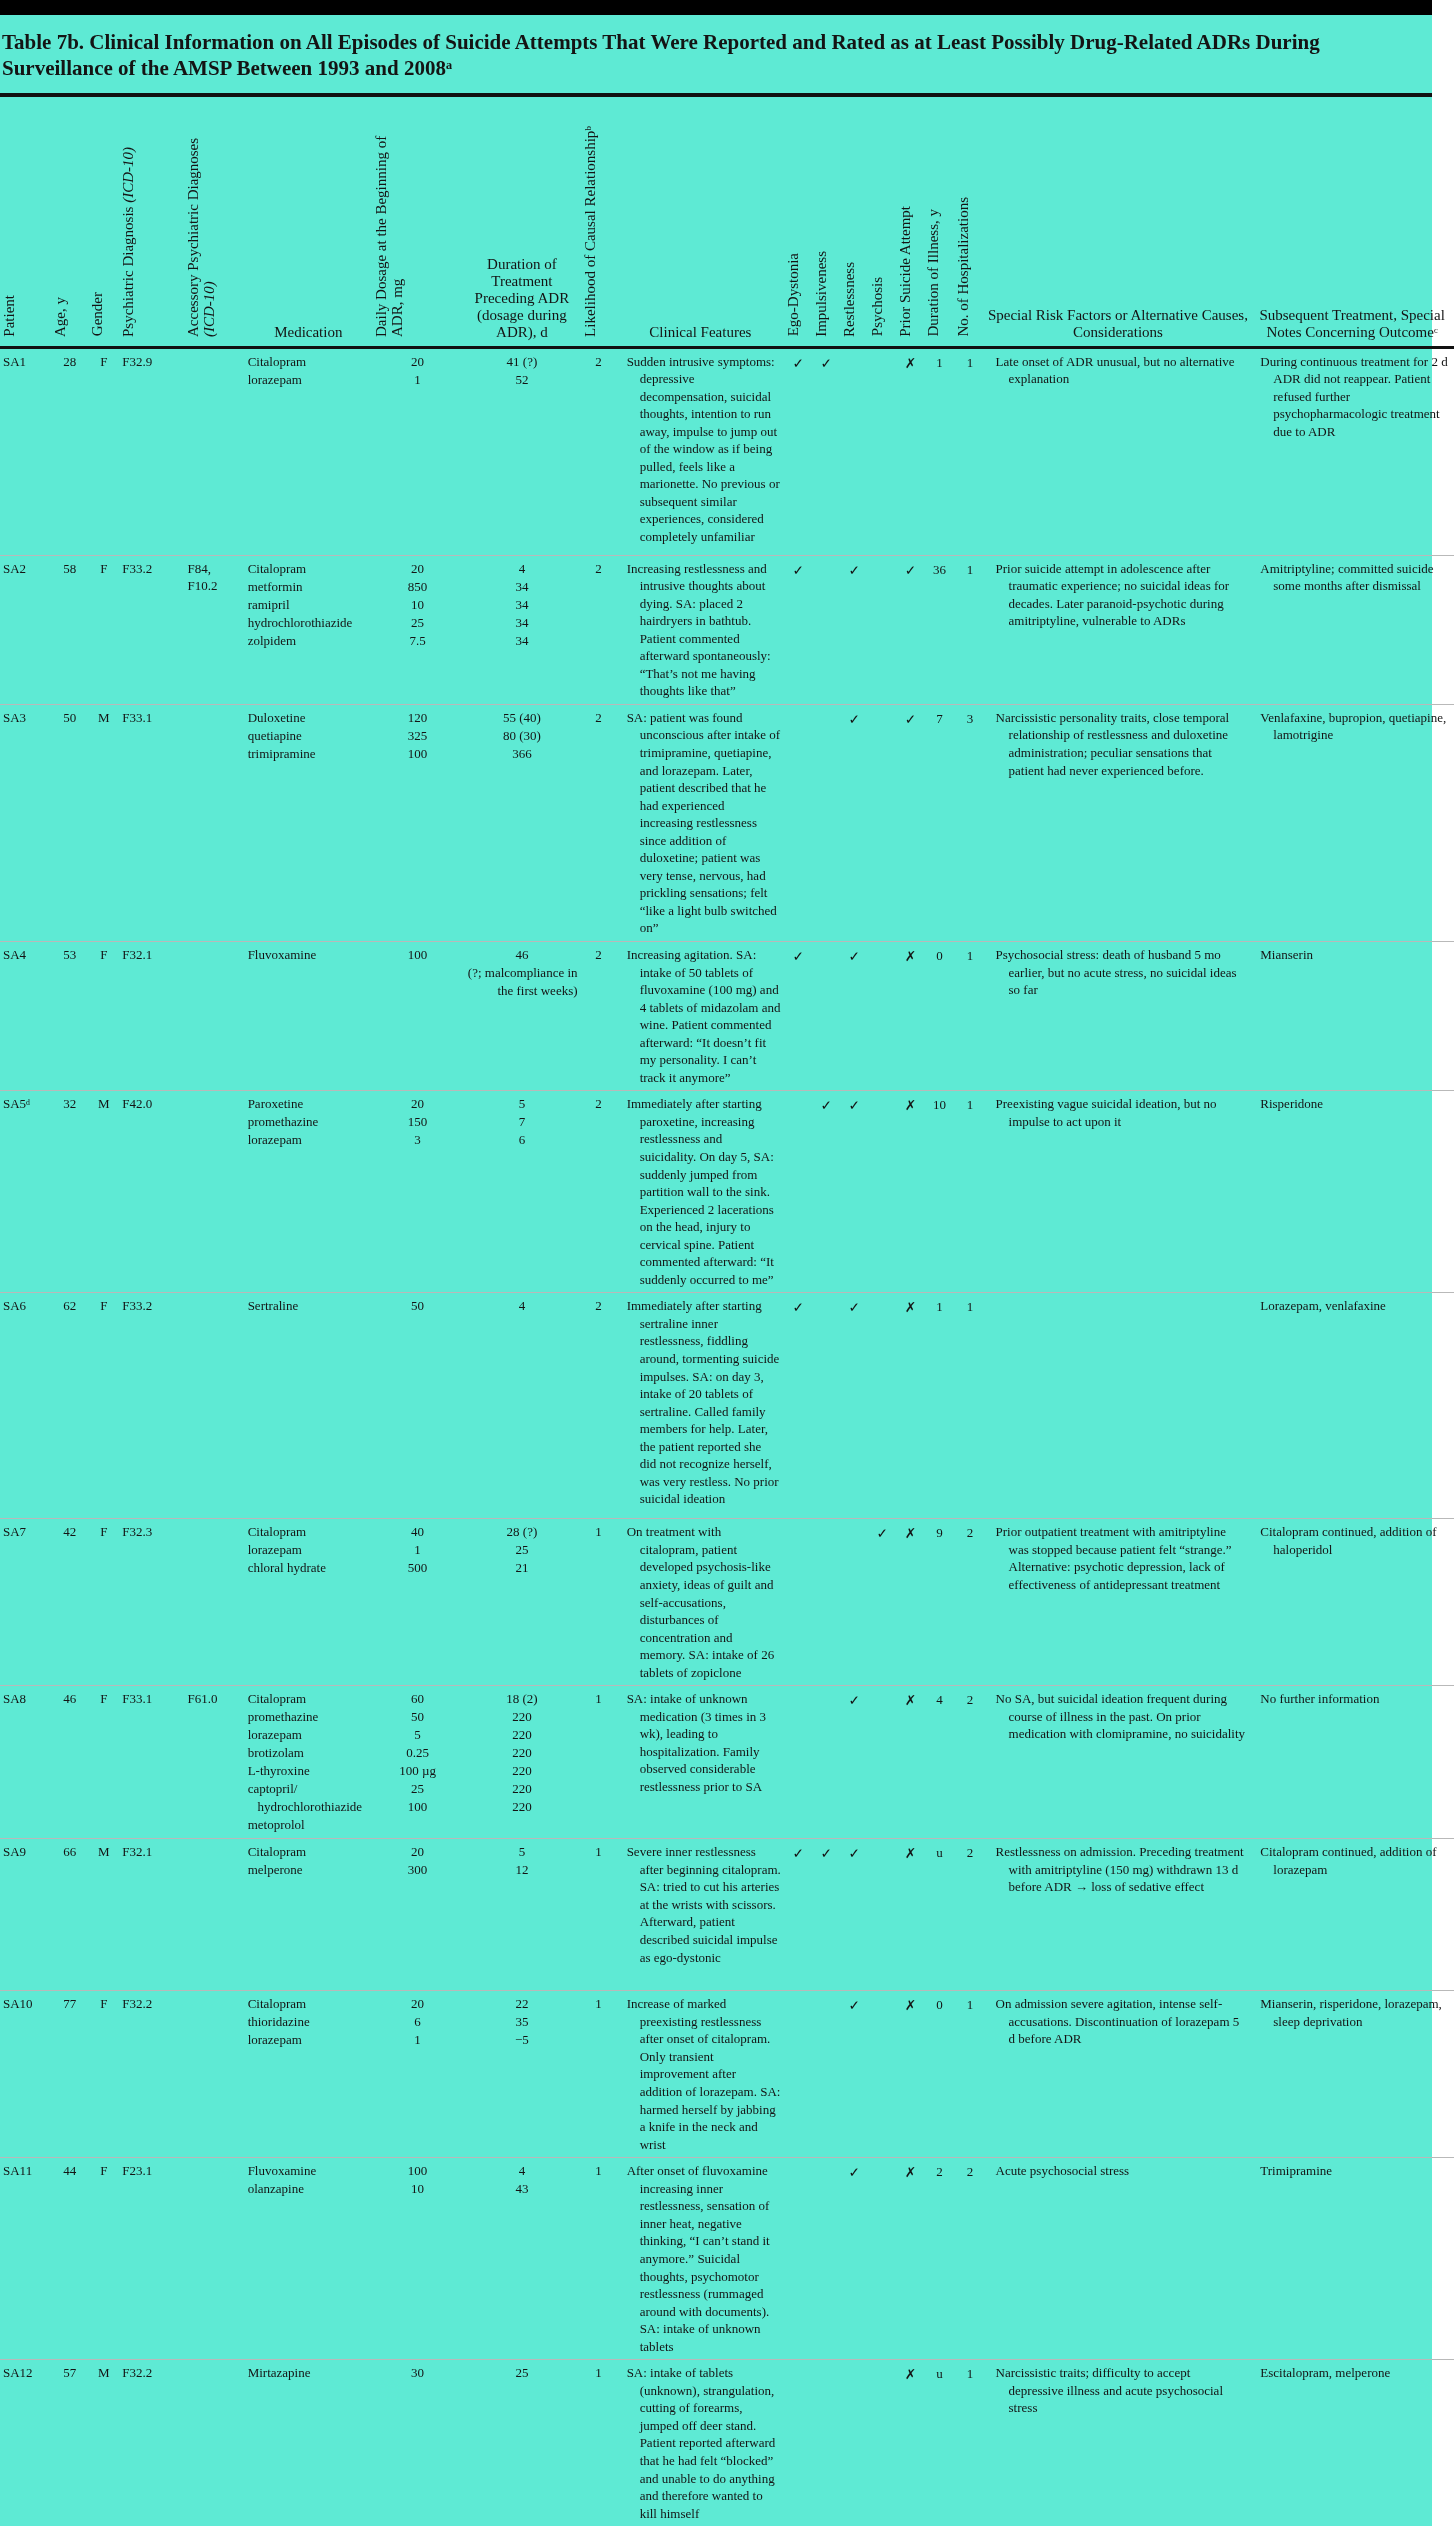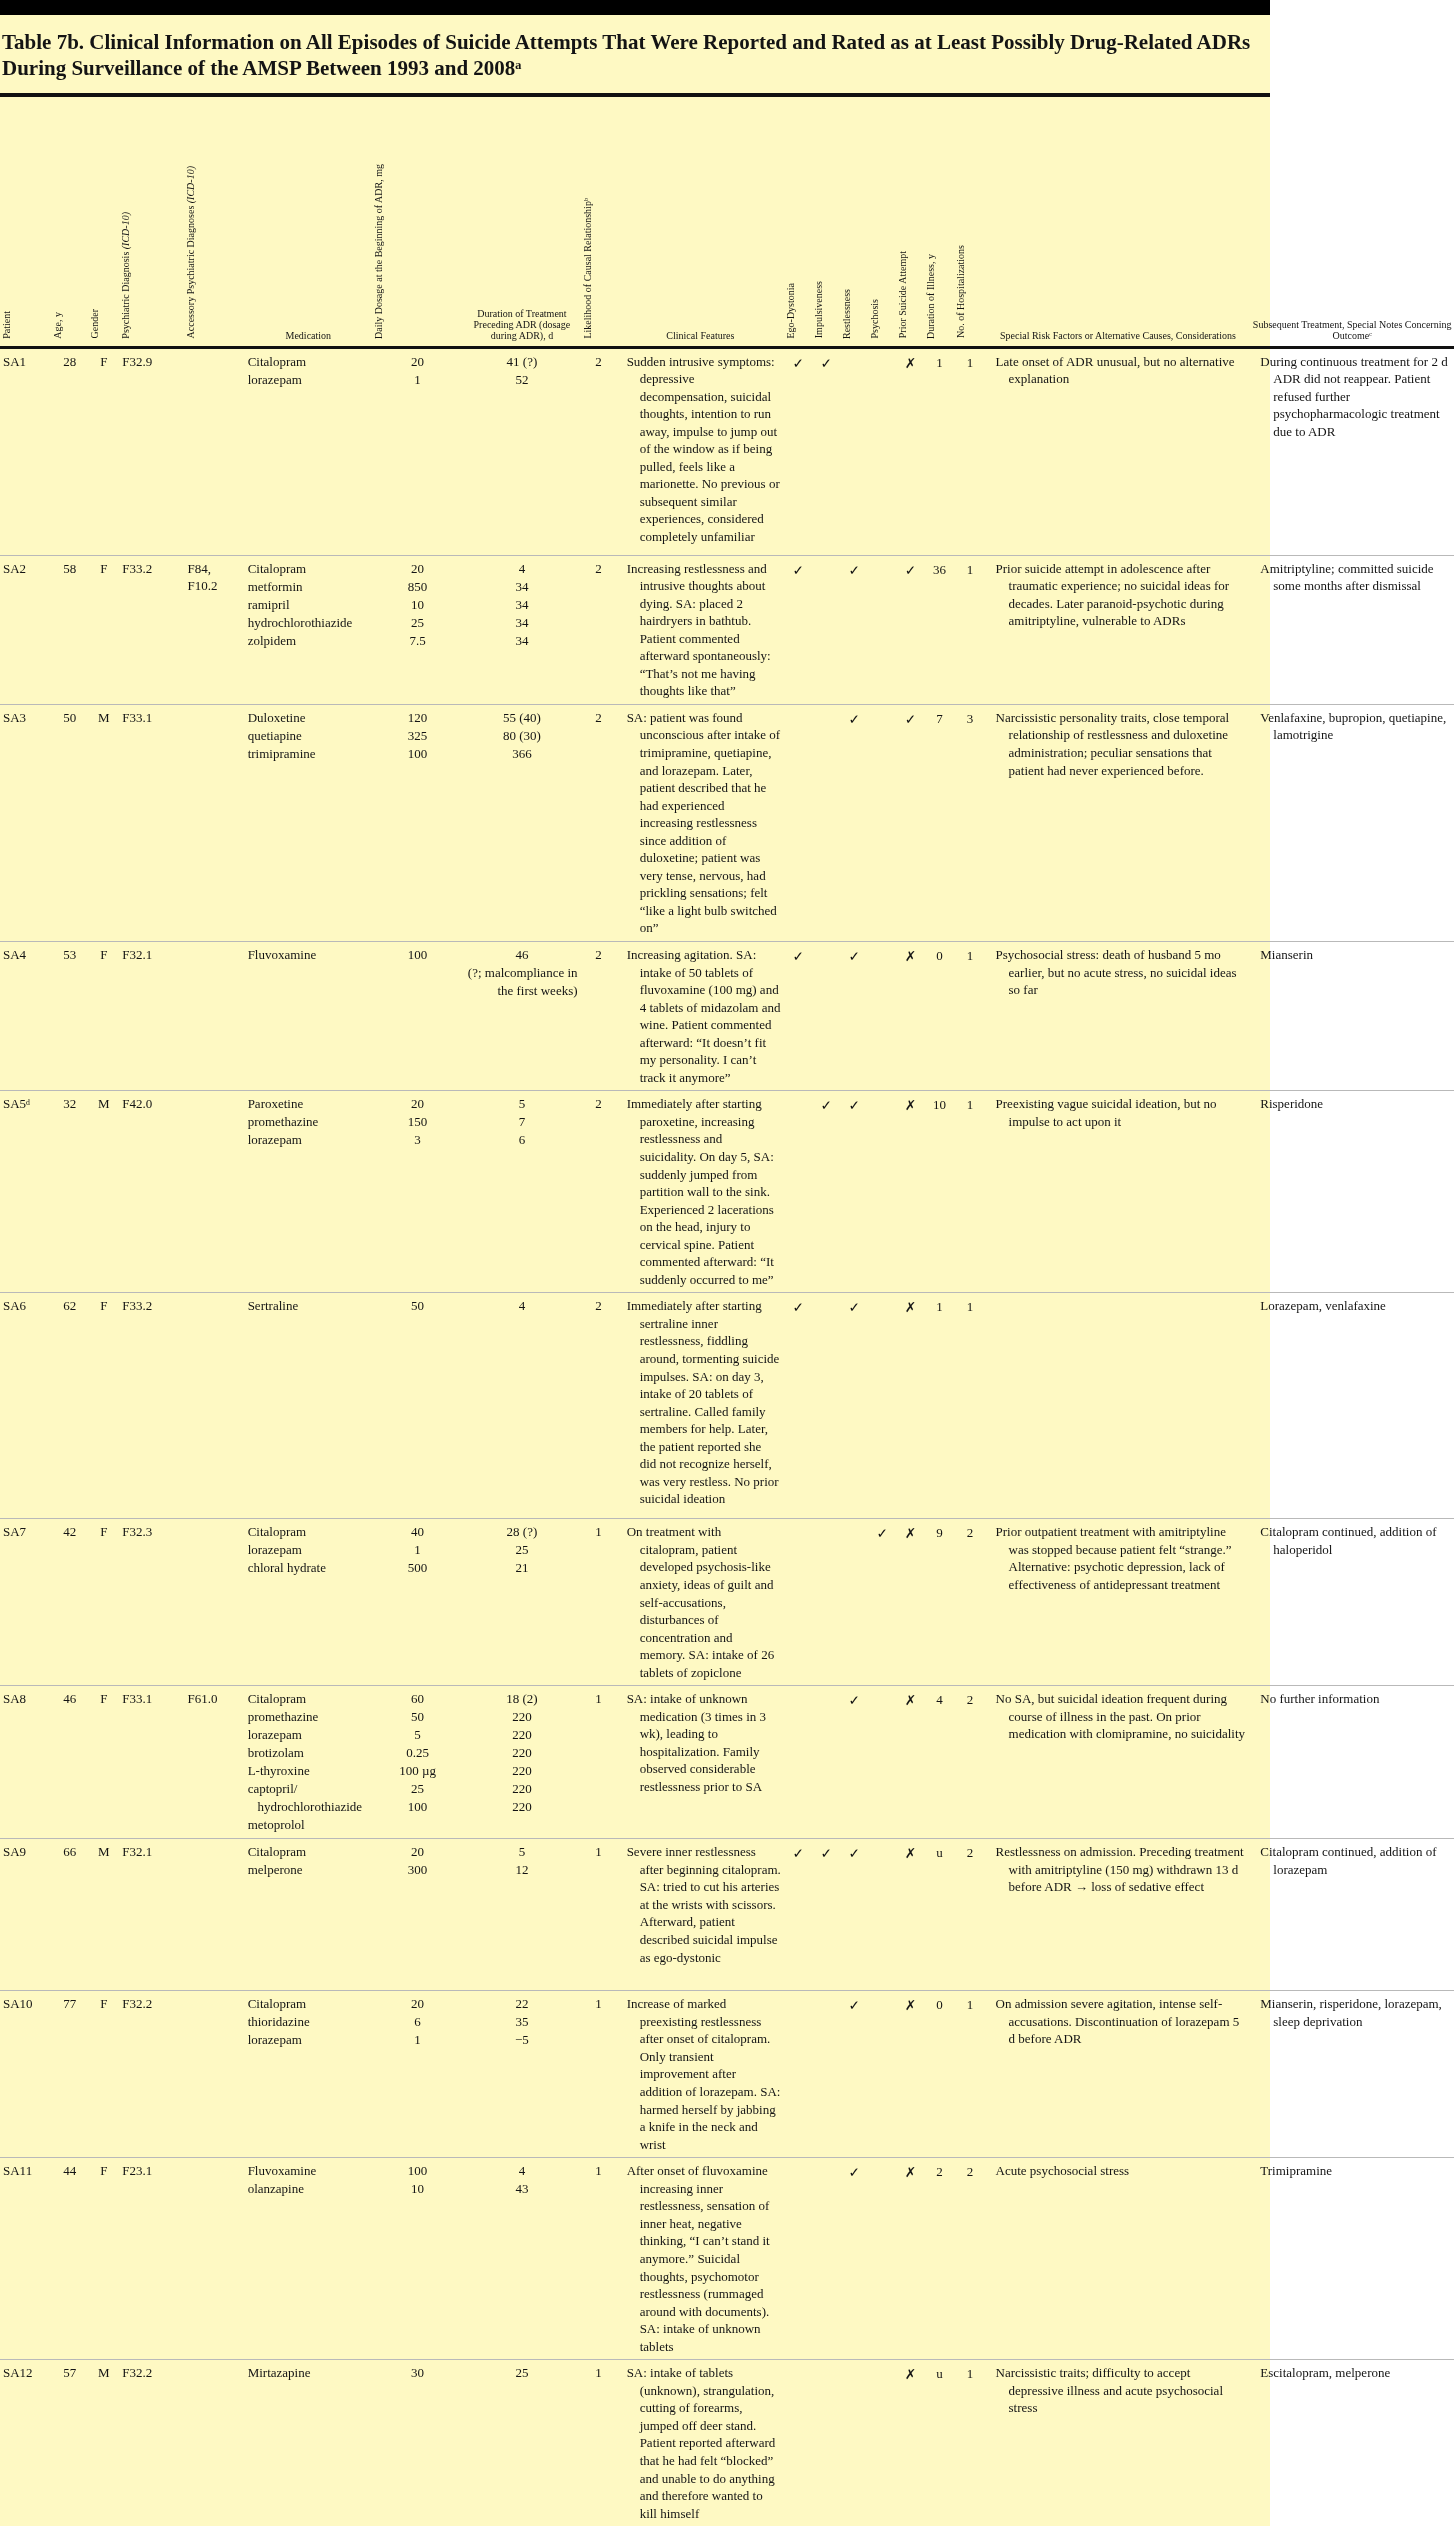--- a/index.html
+++ b/index.html
@@ -1,27 +1,27 @@
 <!DOCTYPE html>
 <html style="font-size:8px"><head>
 <meta charset="utf-8">
 <style>
   html,body{margin:0;padding:0;background:#fff;color:#141414;
     font-family:"Liberation Serif","DejaVu Serif","DejaVu Sans",serif;}
-  .page{width:1270px;box-sizing:border-box;background:#fef9c3;}
+  .page{width:1432px;box-sizing:border-box;background:#5eead4;}
   .topbar{height:15px;background:#000;}
   .titleblock{padding:14px 5px 11px 2px;border-bottom:4px solid #111;}
   .title{font-size:21px;font-weight:bold;line-height:1.25;margin:0;}
   table{border-collapse:collapse;table-layout:fixed;width:1454px;}
   col.c-patient{width:51px}col.c-age{width:37px}col.c-gender{width:31px}
   col.c-dx{width:65px}col.c-acc{width:60px}col.c-med{width:127px}
   col.c-dose{width:91px}col.c-dur{width:117px}col.c-lik{width:36px}
   col.c-clin{width:167px}col.c-flag{width:28px}col.c-ill{width:30px}
   col.c-hosp{width:31px}col.c-risk{width:264px}col.c-out{width:203px}
-  thead th{vertical-align:bottom;font-weight:normal;font-size:10px;
+  thead th{vertical-align:bottom;font-weight:normal;font-size:15px;
     border-bottom:3px solid #111;padding:3px 2px 5px;}
   th.rot{text-align:left;height:241px;}
   .vtext{writing-mode:vertical-rl;transform:rotate(180deg);display:inline-block;
     max-height:232px;line-height:1.05;white-space:normal;}
   th.hz{text-align:center;}
   .ital{font-style:italic;}
   tbody td{vertical-align:top;font-size:13px;line-height:1.35;padding:4px 3px;}
   tbody tr{border-top:1px solid #b9b9b9;}
   tbody tr:first-child{border-top:none;}
   td.num{text-align:center;}

